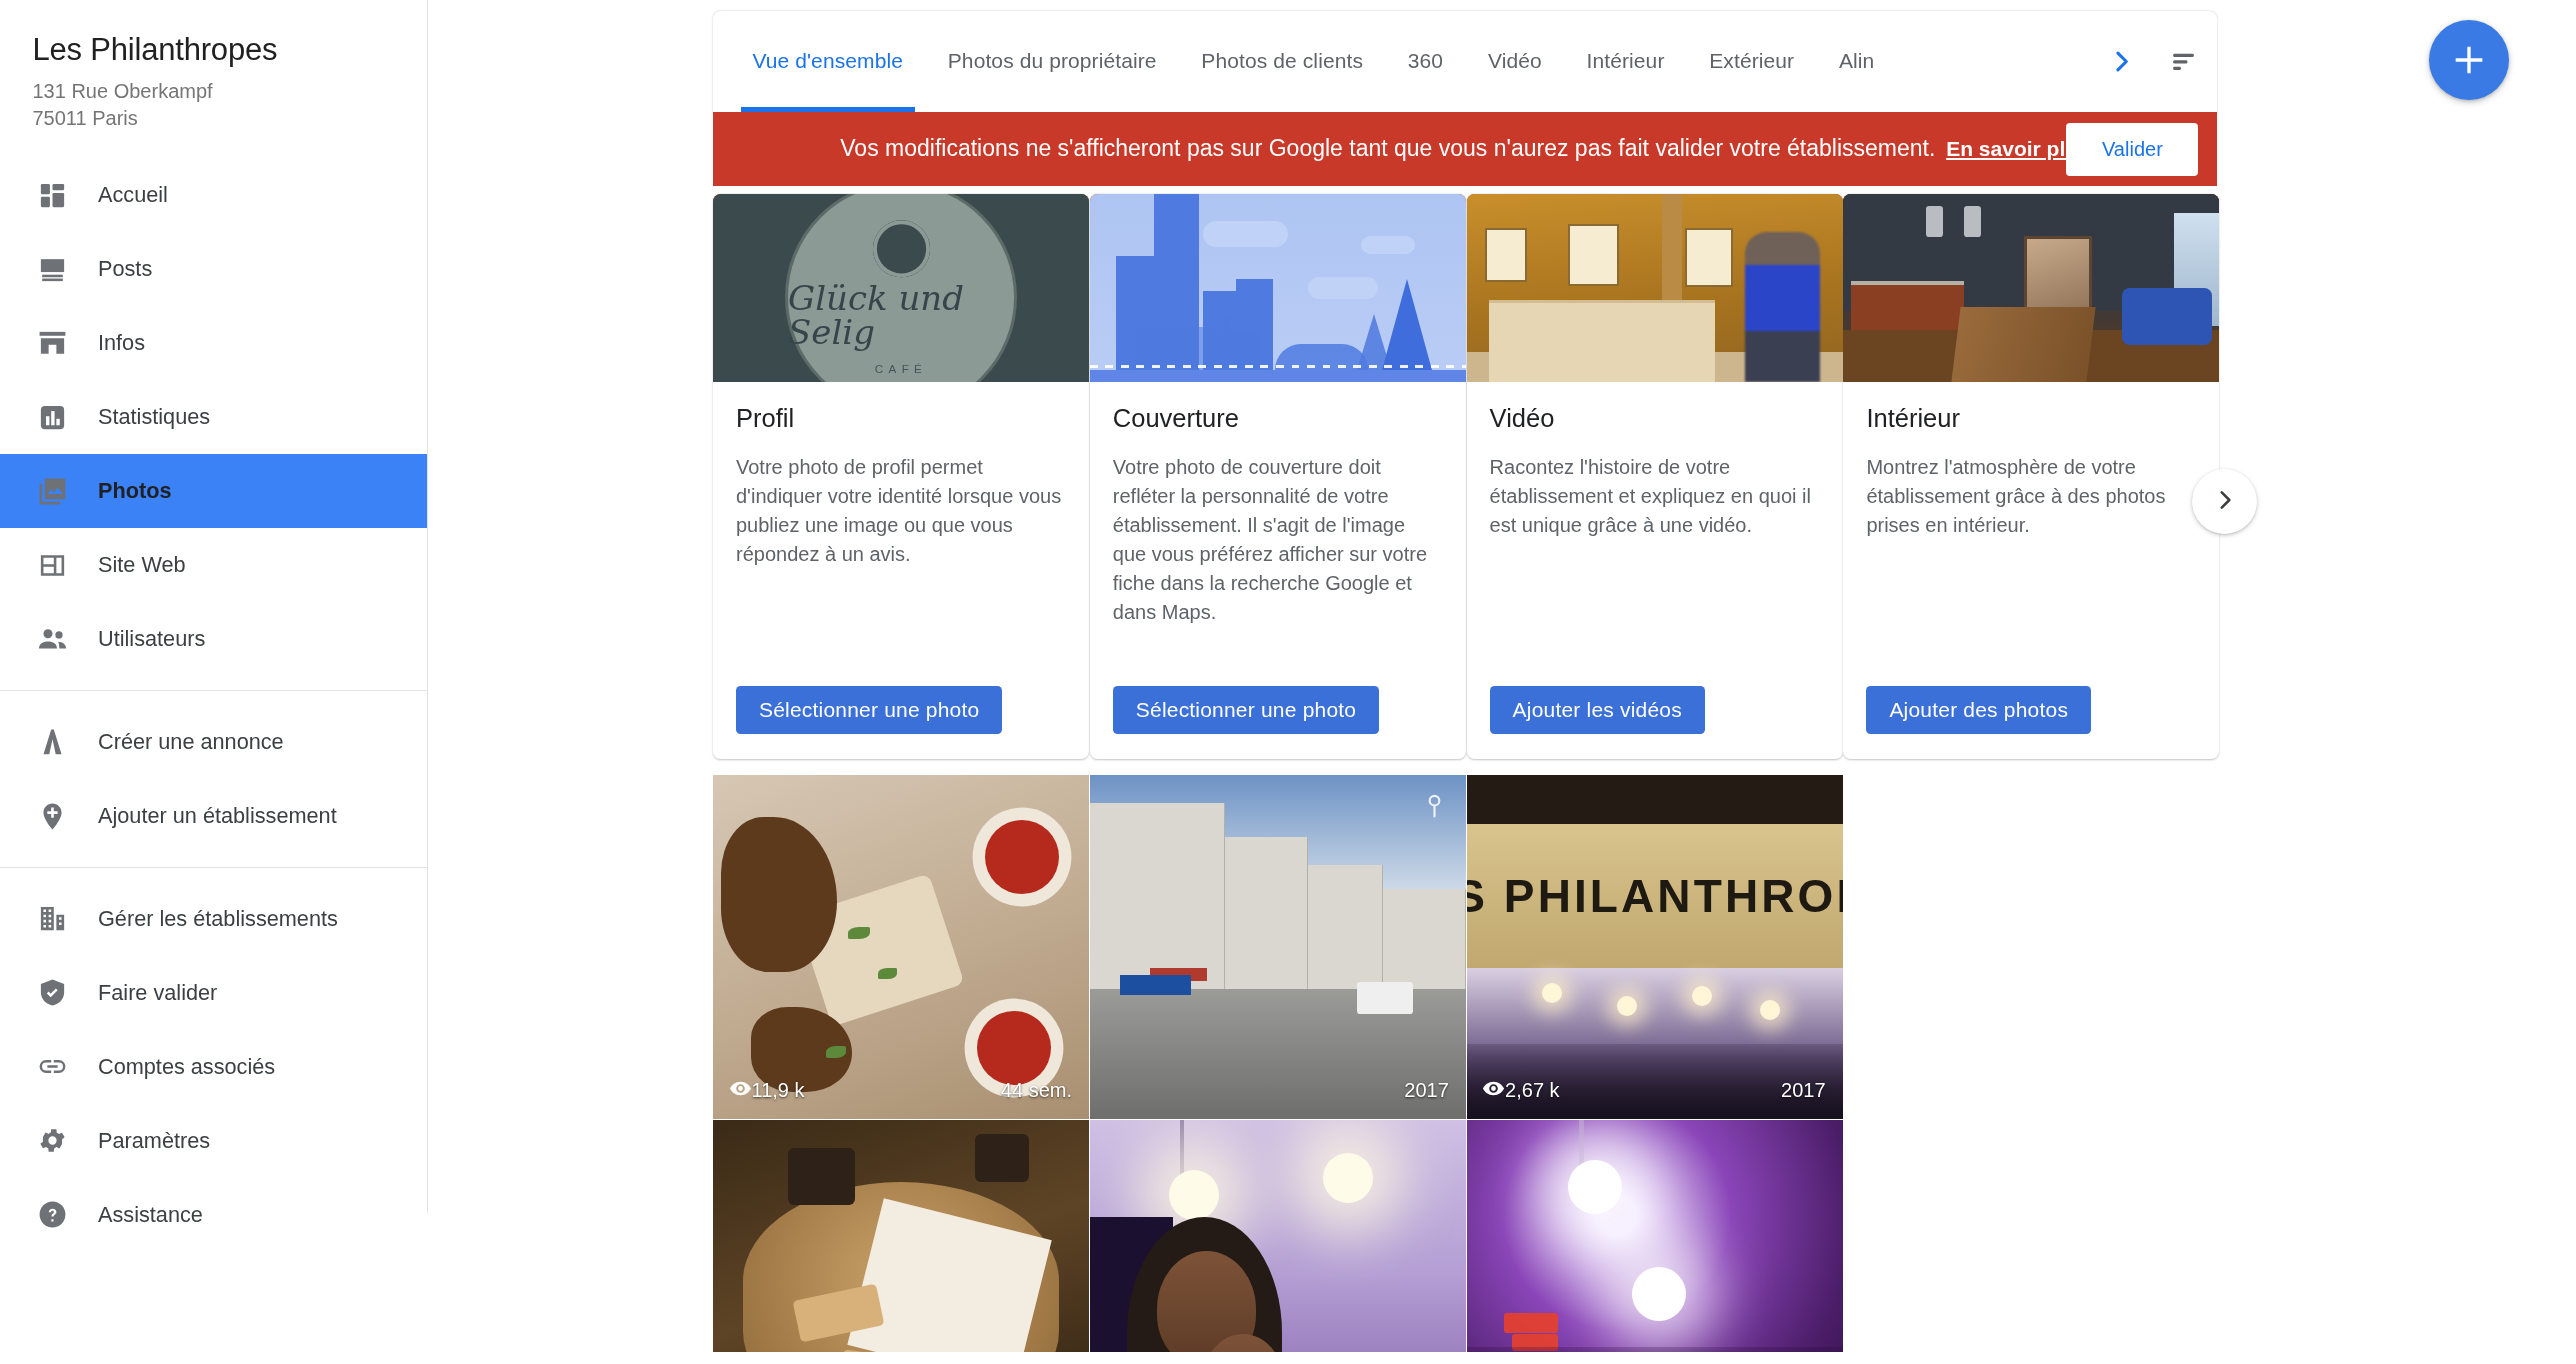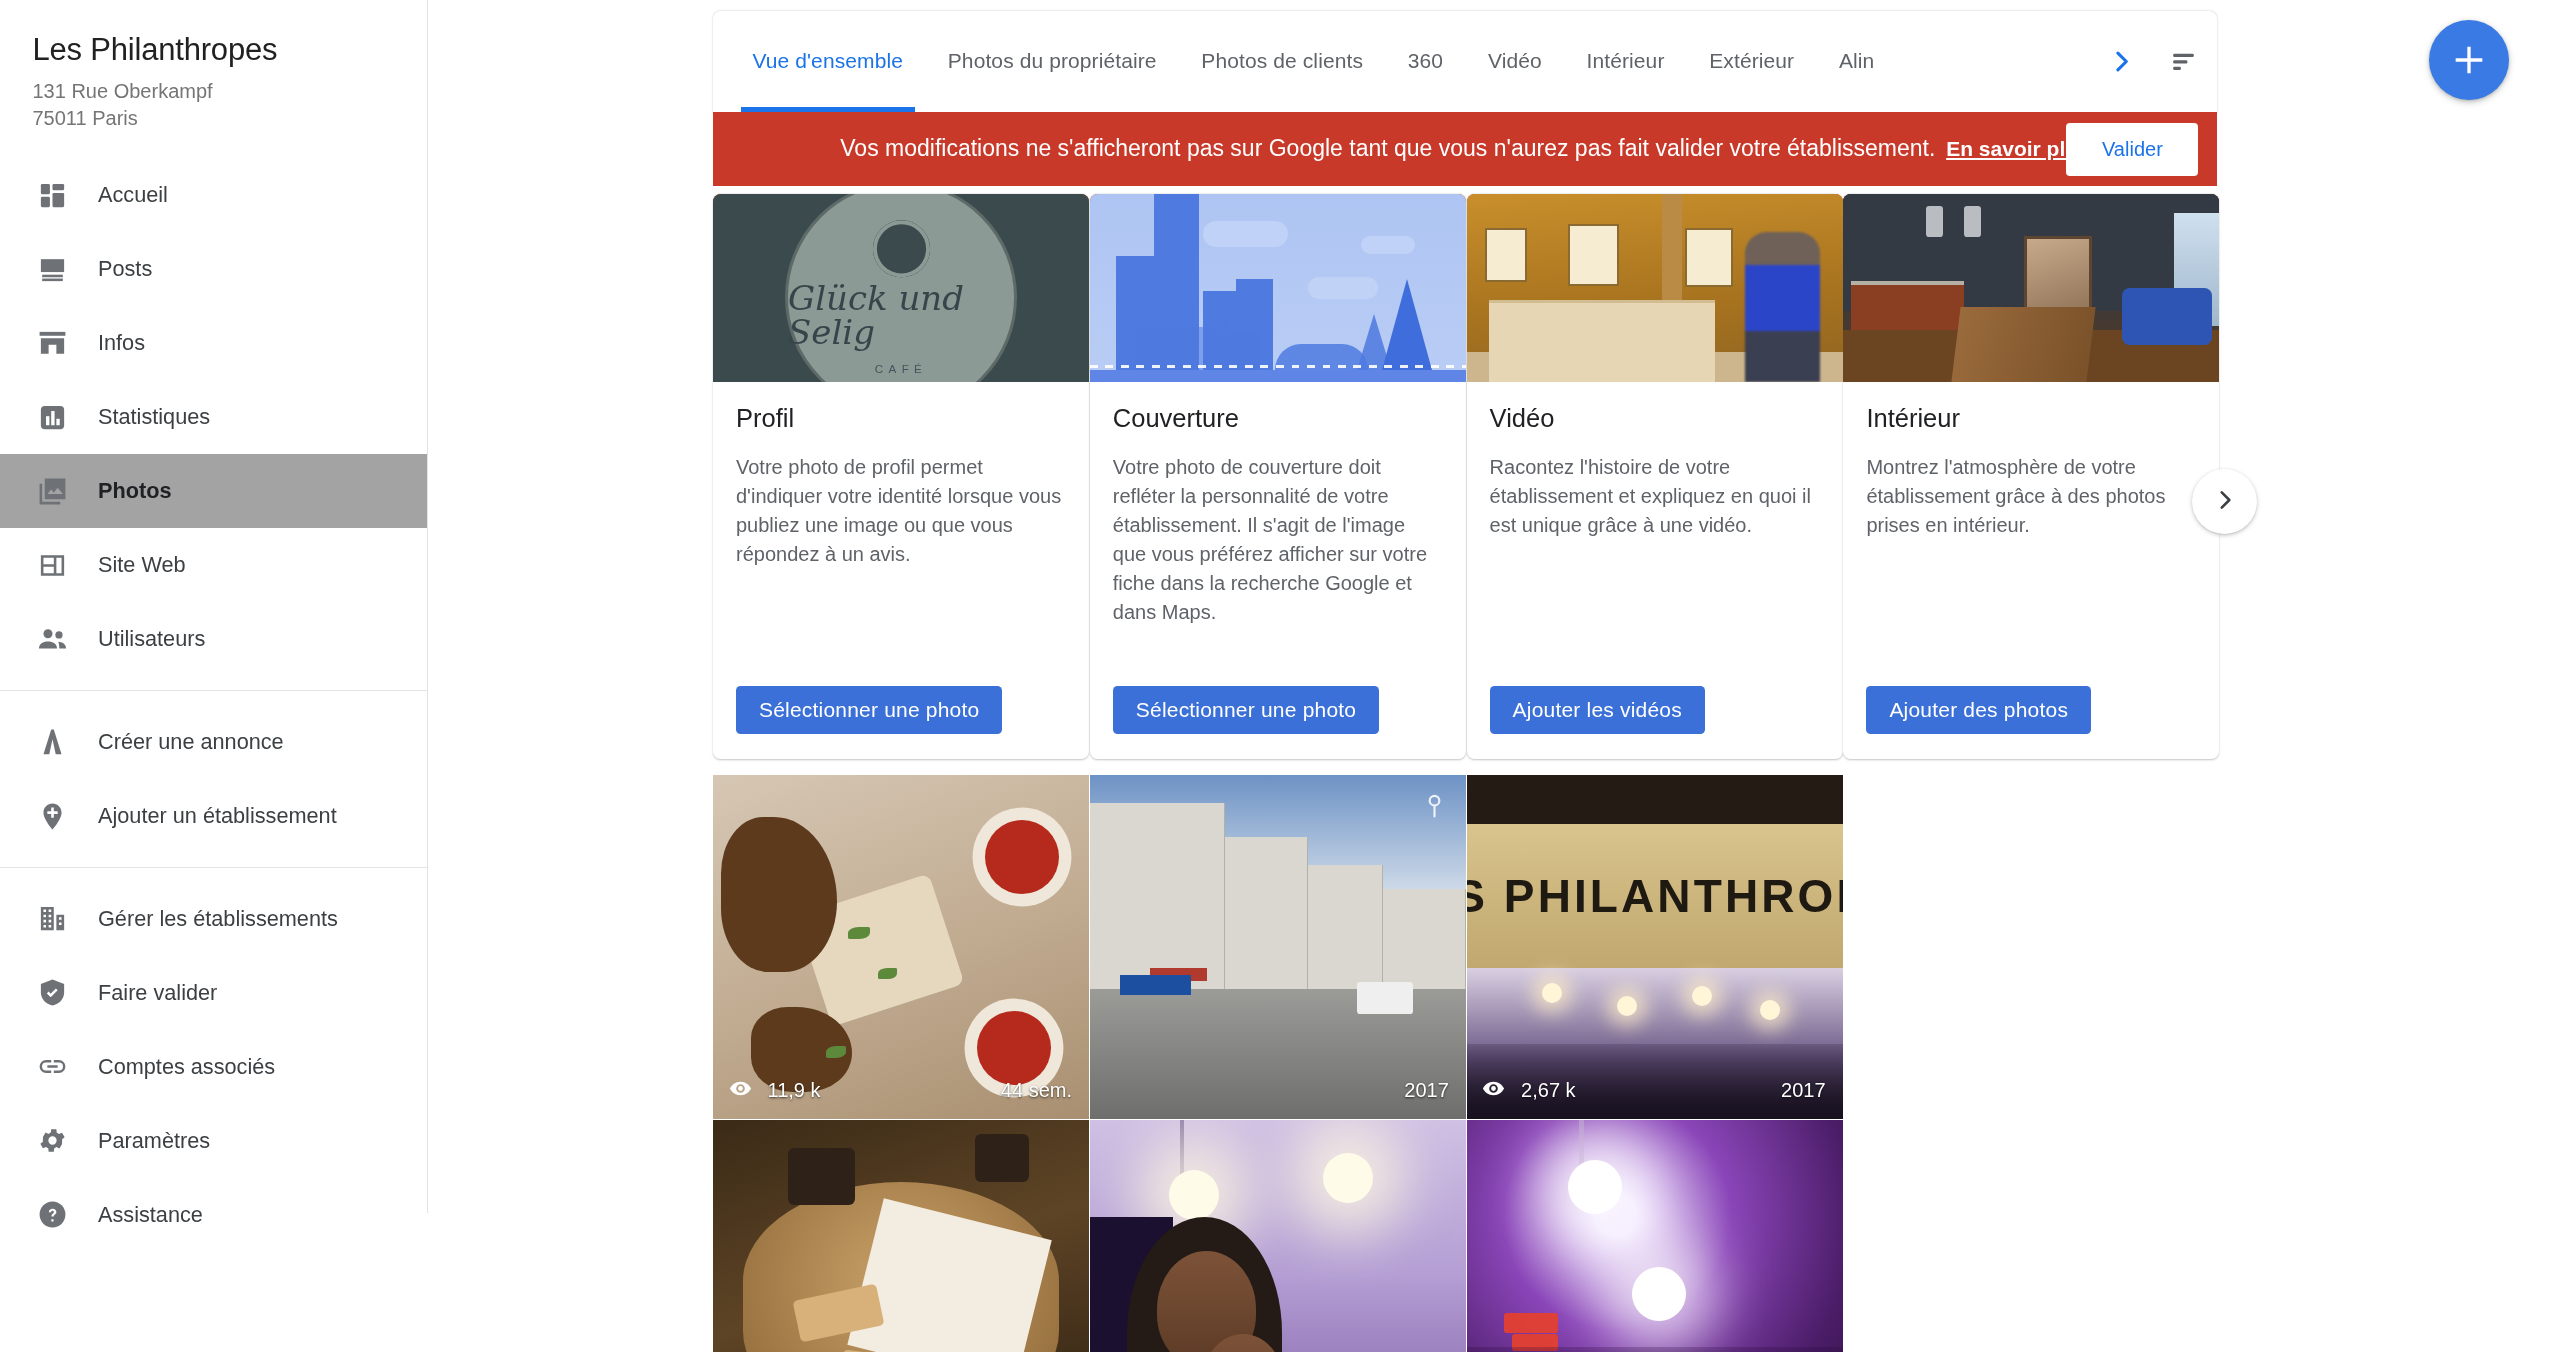--- a/index.html
+++ b/index.html
@@ -37,21 +37,21 @@
   .nav-item .ico {
     width: 40px; flex: 0 0 40px; height: 40px;
     display: flex; align-items: center; justify-content: center;
     color: #6e7276;
   }
   .nav-item .ico svg { display:block; }
   .nav-item .lbl {
     font-size: 21.7px; color: #3c4043; margin-left: 25.5px;
     white-space: nowrap;
   }
-  .nav-item.active { background: #a3a3a3; text-align: right; }
+  .nav-item.active { background: #3b82f6; text-align: right; }
   .nav-item.active .lbl { font-weight: 700; color: #202124; }
   .nav-sep { height: 0.8px; background: #e4e4e4; margin: 14px 0 0 0; }
 
   
   #main {
     flex: 1 1 auto; position: relative;
     background: #ffffff; height: 1352px;
     overflow: hidden;
   }
   #content {
@@ -180,21 +180,21 @@
     background: #2a2a2a; cursor: pointer;
   }
   .photo-cell .pc-art { position: absolute; inset: 0; }
   .photo-meta {
     position: absolute; left: 0; right: 0; bottom: 0;
     height: 57px; display: flex; align-items: center;
     padding: 0 17px 0 15.5px;
     color: #fff; font-size: 20px; font-weight: 500;
     text-shadow: 0 0.8px 2.3px rgba(0,0,0,.7);
   }
-  .photo-views { display: flex; align-items: center; gap: 16px; }
+  .photo-views { display: flex; align-items: center; gap: 0; }
   .photo-age { margin-left: auto; }
   .pin-badge {
     position: absolute; right: 17px; top: 15.5px;
     color: #fff; opacity: .85;
   }
 
   
   .fab {
     position: absolute; right: 67px; top: 20px;
     width: 80px; height: 80px; border-radius: 50%;

